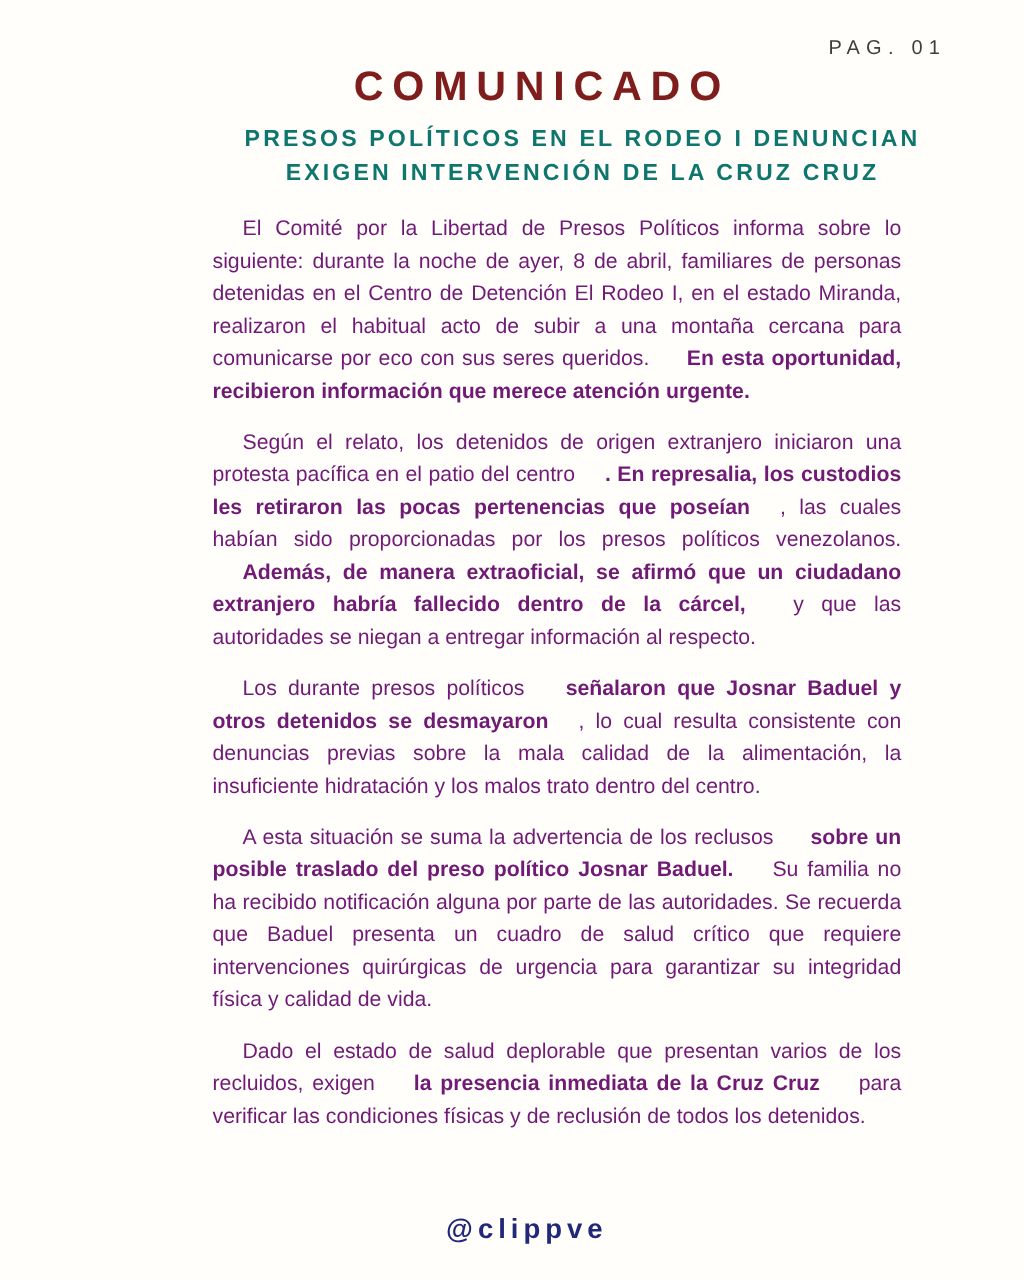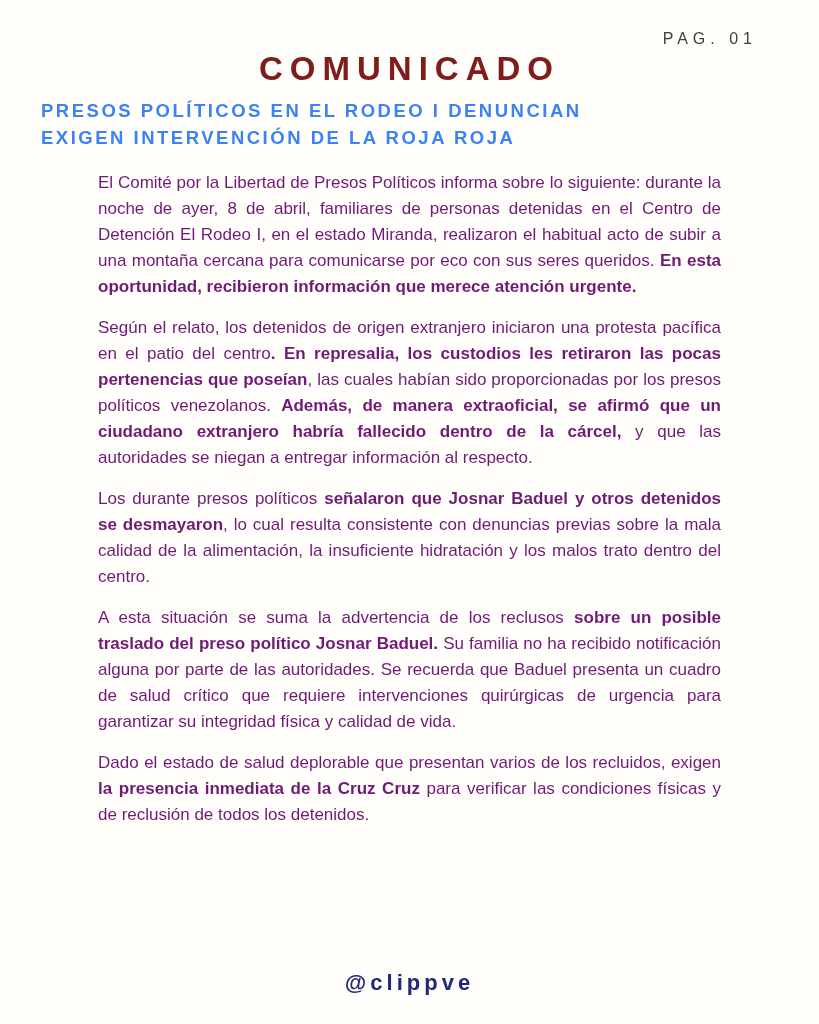--- a/index.html
+++ b/index.html
@@ -1,15 +1,15 @@
 <!DOCTYPE html>
 <html><head>
 <meta charset="utf-8">
 <style>
-  * { box-sizing: border-box; }
+  * { box-sizing: border-box; padding-left: 24px; }
   html, body { margin: 0; padding: 0; }
   body { background: #e9e9e9; }
   .page {
     width: 819px;
     height: 1024px;
     margin: 0 auto;
     position: relative;
     background: #fffefb;
     font-family: "Liberation Sans", sans-serif;
     overflow: hidden;
@@ -26,26 +26,26 @@
   .title {
     margin: 50px 0 0 0;
     text-align: center;
     font-size: 33px;
     font-weight: 700;
     letter-spacing: 7px;
     color: #7f1d1d;
   }
   .subtitle {
     margin-top: 9px;
-    text-align: left;
+    text-align: center;
     font-size: 18.5px;
     line-height: 27px;
     font-weight: 700;
     letter-spacing: 2.5px;
-    color: #3b82f6;
+    color: #0f766e;
     margin-left: 41px;
   }
   .content {
     margin: 19px 98px 0 98px;
   }
   p.para {
     margin: 0 0 15px 0;
     font-size: 17px;
     line-height: 26px;
     color: #701a75;
@@ -68,21 +68,21 @@
 <body>
 
 <div class="page">
 
   <div class="page-num">PAG. 01</div>
 
   <h1 class="title">COMUNICADO</h1>
 
   <div class="subtitle">
     <div>PRESOS POLÍTICOS EN EL RODEO I DENUNCIAN</div>
-    <div>EXIGEN INTERVENCIÓN DE LA ROJA ROJA</div>
+    <div>EXIGEN INTERVENCIÓN DE LA CRUZ CRUZ</div>
   </div>
 
   <div class="content">
 
     <p class="para"><span>El Comité por la Libertad de Presos Políticos informa sobre lo siguiente: durante la noche de ayer, 8 de abril, familiares de personas detenidas en el Centro de Detención El Rodeo I, en el estado Miranda, realizaron el habitual acto de subir a una montaña cercana para comunicarse por eco con sus seres queridos. </span><span class="b">En esta oportunidad, recibieron información que merece atención urgente.</span></p>
 
     <p class="para"><span>Según el relato, los detenidos de origen extranjero iniciaron una protesta pacífica en el patio del centro</span><span class="b">. En represalia, los custodios les retiraron las pocas pertenencias que poseían</span><span>, las cuales habían sido proporcionadas por los presos políticos venezolanos. </span><span class="b">Además, de manera extraoficial, se afirmó que un ciudadano extranjero habría fallecido dentro de la cárcel,</span><span> y que las autoridades se niegan a entregar información al respecto.</span></p>
 
     <p class="para"><span>Los durante presos políticos </span><span class="b">señalaron que Josnar Baduel y otros detenidos se desmayaron</span><span>, lo cual resulta consistente con denuncias previas sobre la mala calidad de la alimentación, la insuficiente hidratación y los malos trato dentro del centro.</span></p>
 

